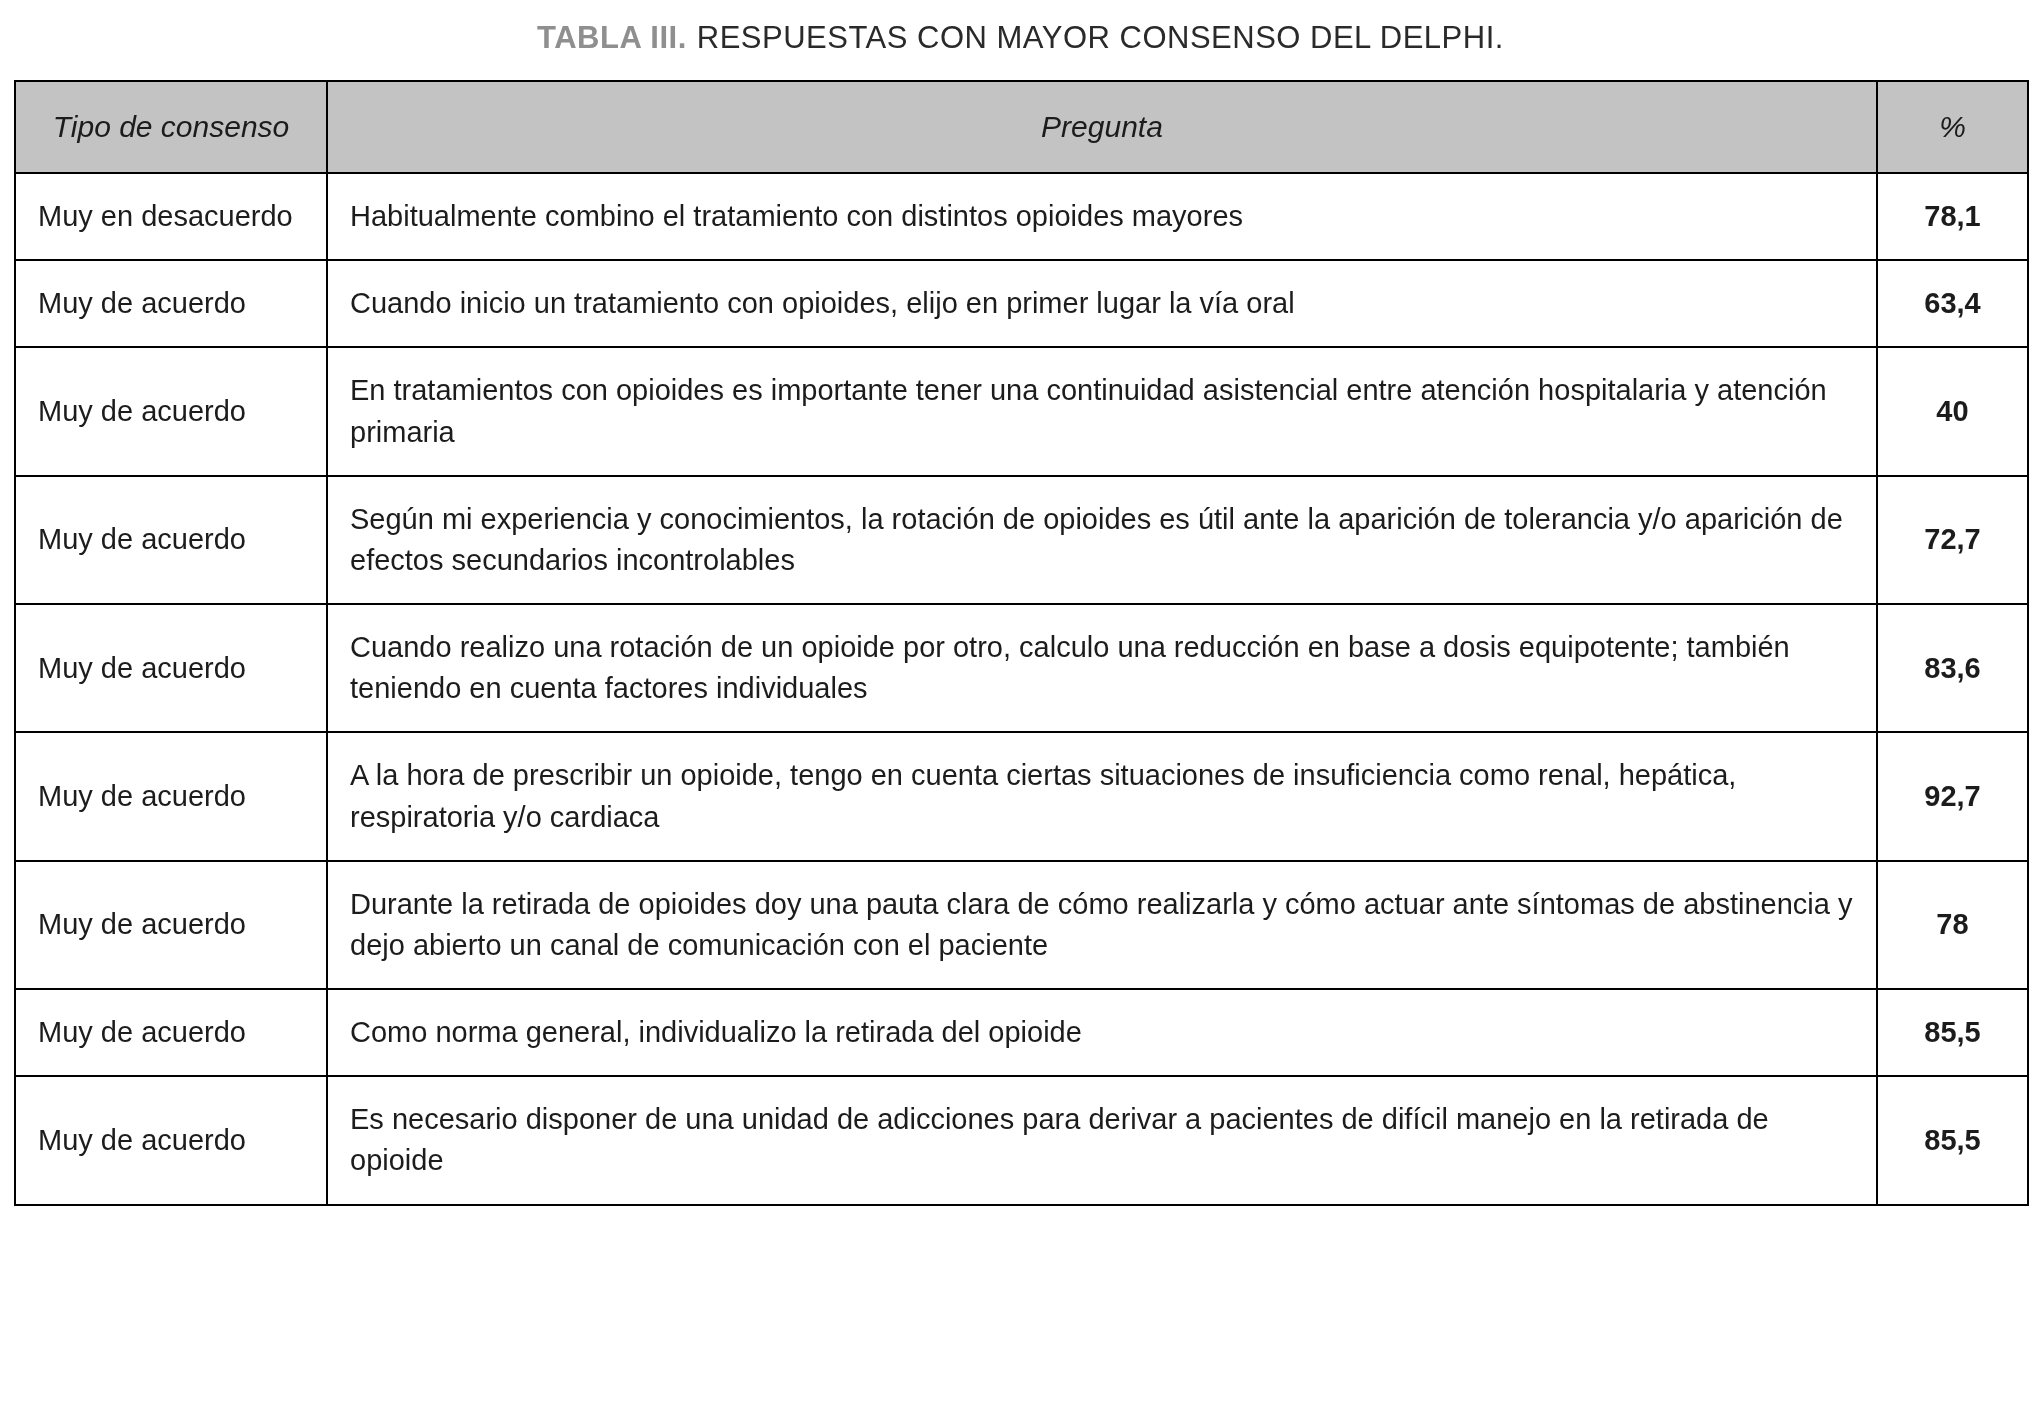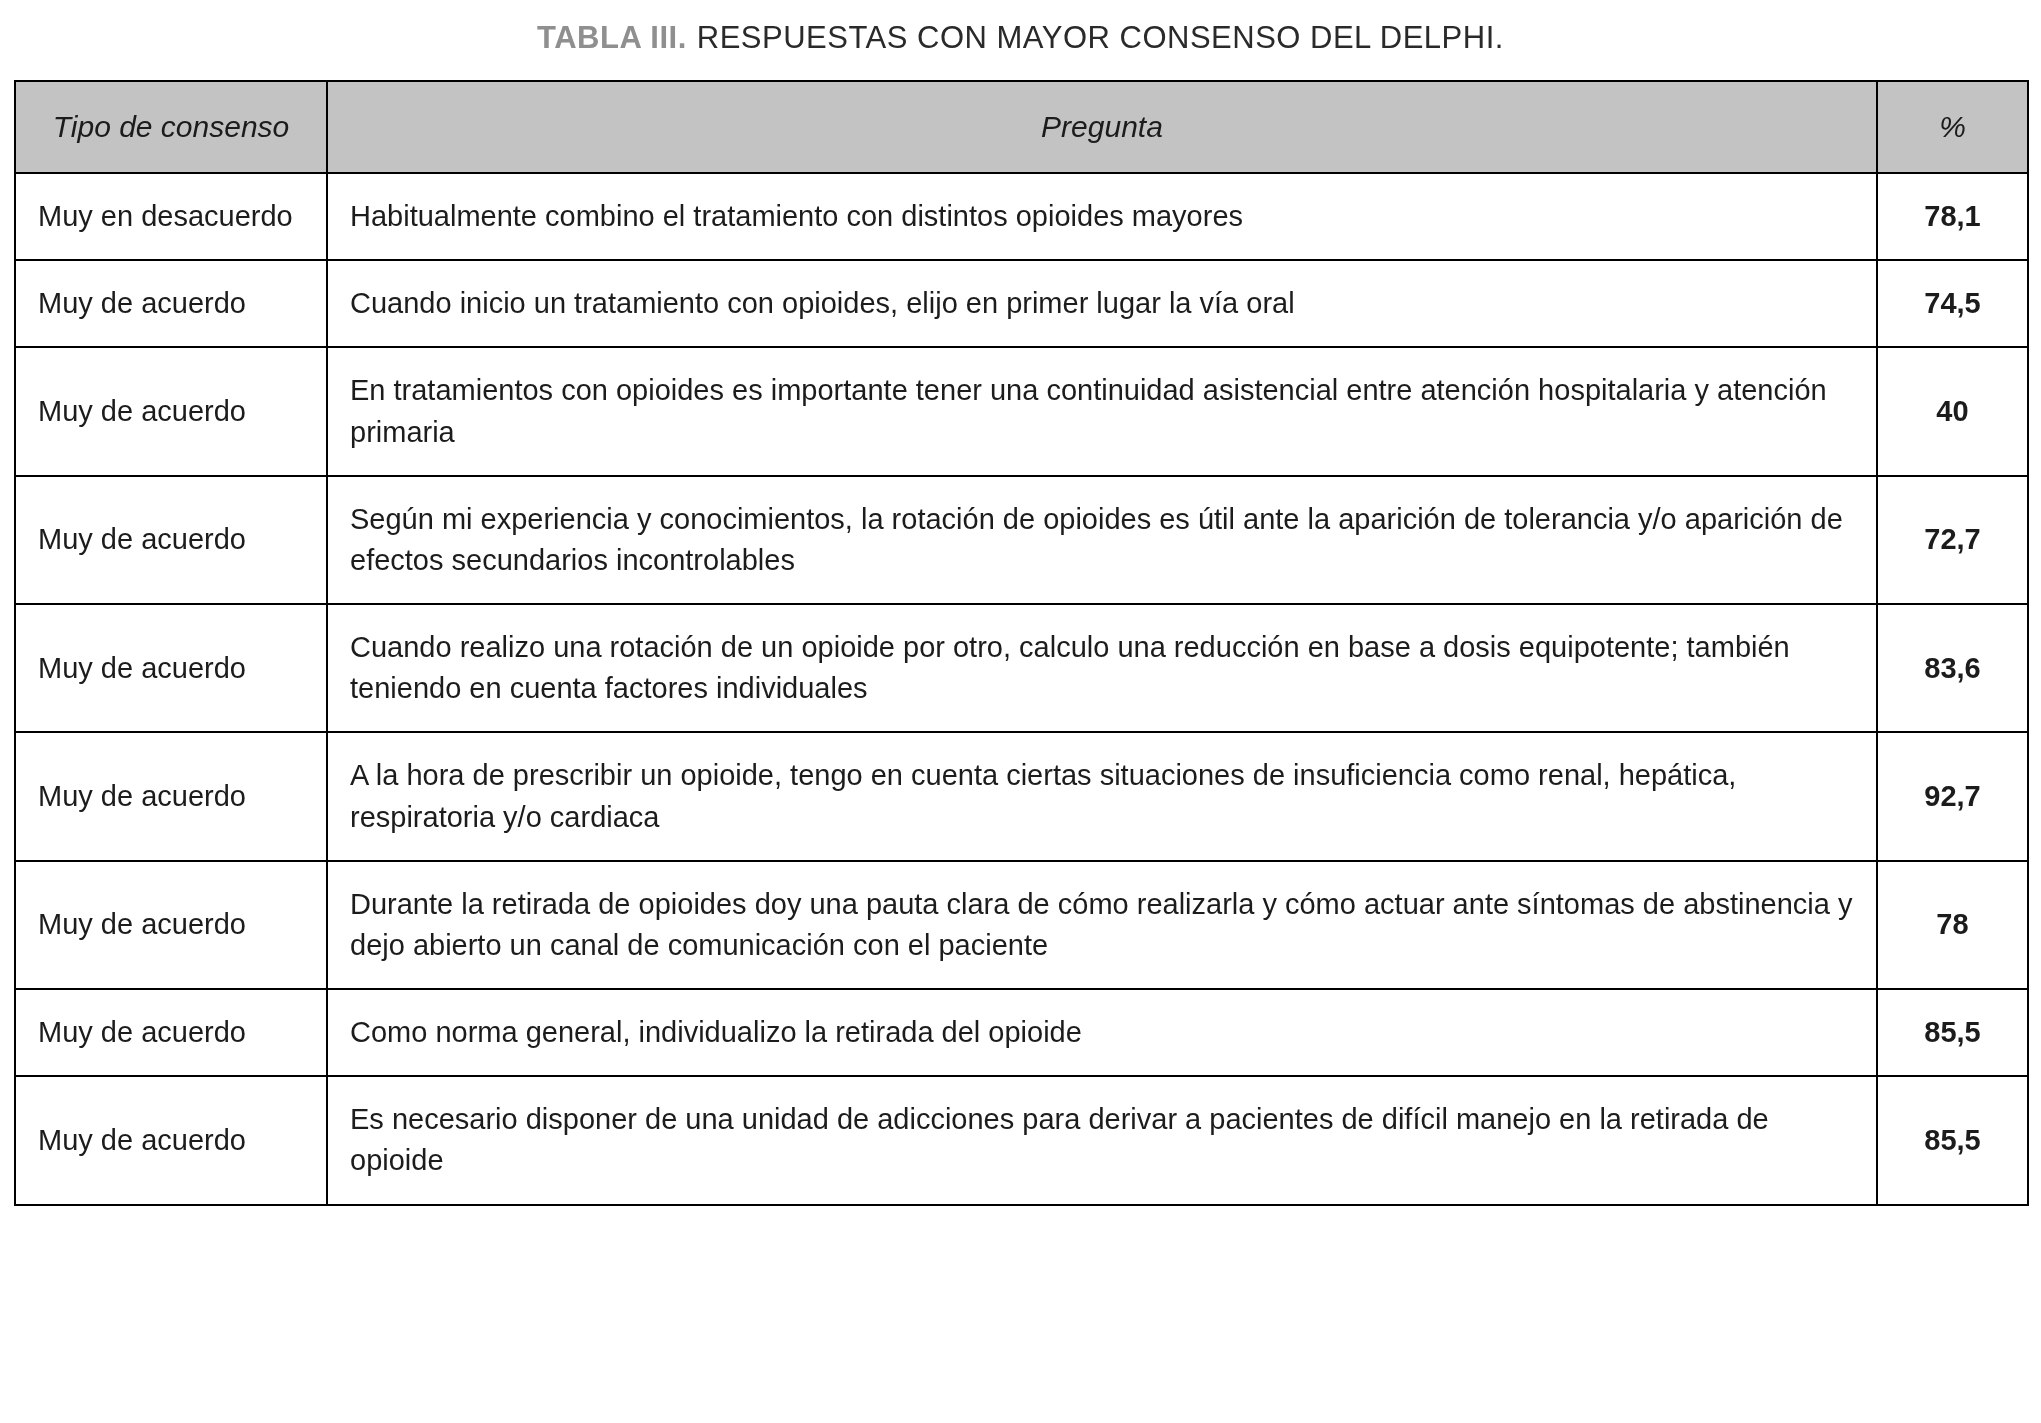--- a/index.html
+++ b/index.html
@@ -86,21 +86,21 @@
     </thead>
     <tbody>
       <tr>
         <td class="cell-consenso">Muy en desacuerdo</td>
         <td class="cell-pregunta">Habitualmente combino el tratamiento con distintos opioides mayores</td>
         <td class="cell-pct">78,1</td>
       </tr>
       <tr>
         <td class="cell-consenso">Muy de acuerdo</td>
         <td class="cell-pregunta">Cuando inicio un tratamiento con opioides, elijo en primer lugar la vía oral</td>
-        <td class="cell-pct">74,5</td>
+        <td class="cell-pct">63,4</td>
       </tr>
       <tr>
         <td class="cell-consenso">Muy de acuerdo</td>
         <td class="cell-pregunta">En tratamientos con opioides es importante tener una continuidad asistencial entre atención hospitalaria y atención primaria</td>
         <td class="cell-pct">40</td>
       </tr>
       <tr>
         <td class="cell-consenso">Muy de acuerdo</td>
         <td class="cell-pregunta">Según mi experiencia y conocimientos, la rotación de opioides es útil ante la aparición de tolerancia y/o aparición de efectos secundarios incontrolables</td>
         <td class="cell-pct">72,7</td>

